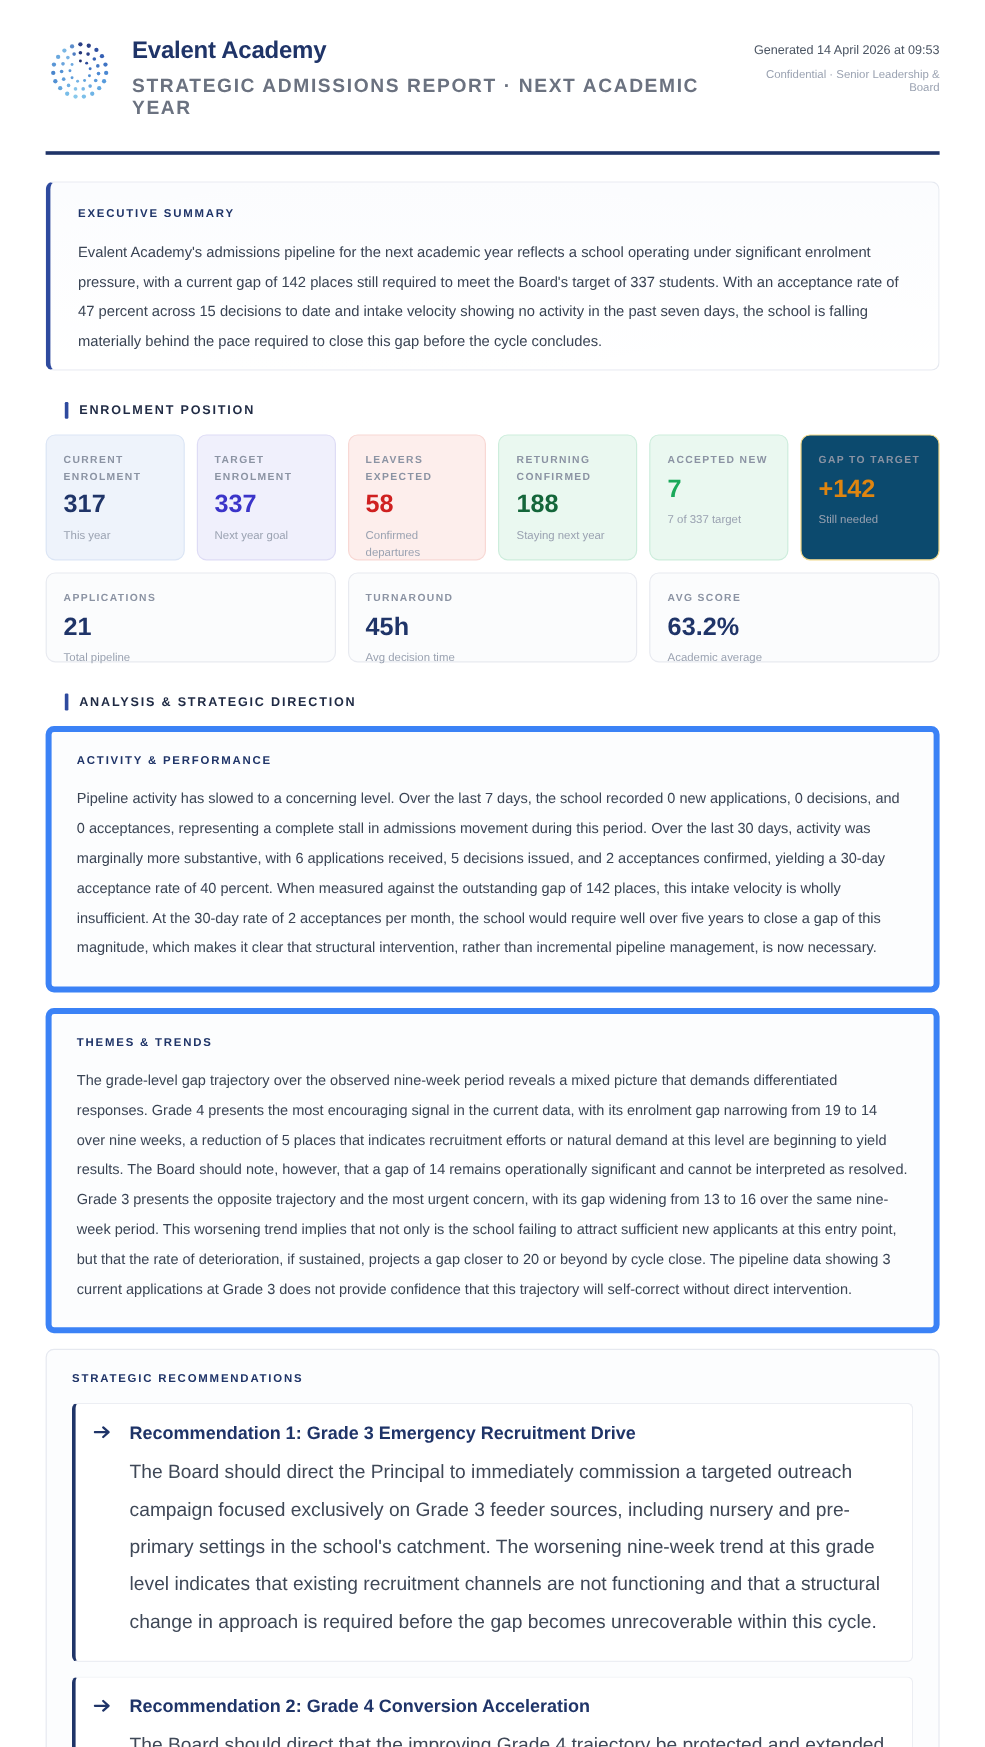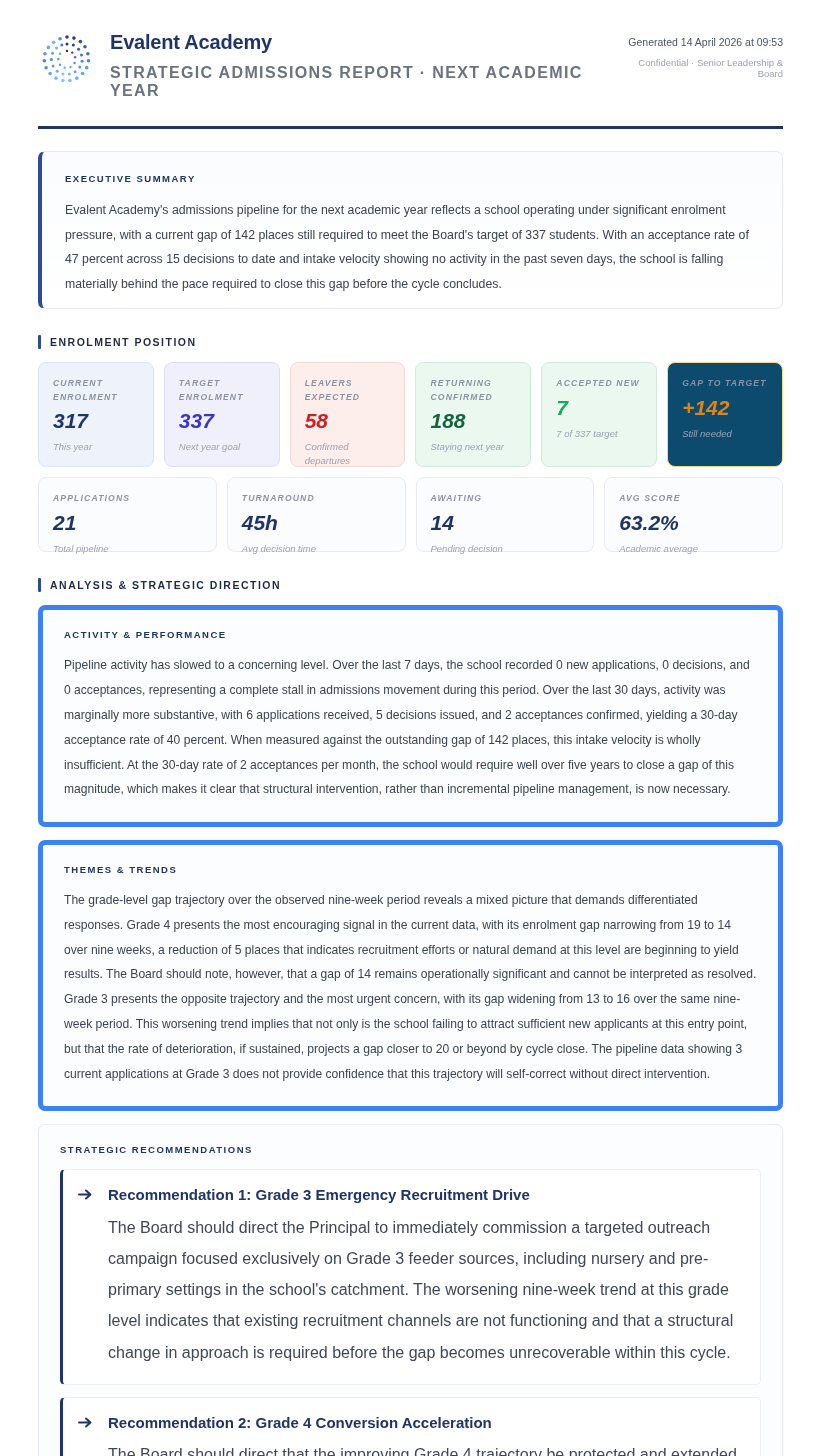--- a/index.html
+++ b/index.html
@@ -42,36 +42,35 @@
   .eyebrow {
     font-size: 9.5px; font-weight: bold; letter-spacing: 1.5px;
     color: #1f3468; text-transform: uppercase;
   }
   .exec-body {
     margin-top: 14px;
     font-size: 12.3px; line-height: 2.0; color: #3a4454;
   }
 
   
-  .section-head { display: flex; align-items: center; gap: 9px; margin: 26px 0 13px 0; }
+  .section-head { display: flex; align-items: center; gap: 9px; margin: 26px 0 13px 16px; }
   .section-bar { width: 3px; height: 14px; background: #2e4a9e; border-radius: 1px; }
   .section-title {
     font-size: 10.5px; font-weight: bold; letter-spacing: 1.5px;
     color: #1f2a44; text-transform: uppercase;
   }
 
   
   .metric-row { display: flex; gap: 10px; }
   .metric-row + .metric-row { margin-top: 10px; }
   .mcard {
     flex: 1 1 0; min-width: 0;
     border-radius: 8px; border: 1px solid #e6e9f0;
     background: #fbfcfd;
     padding: 14px 13px 14px 14px;
-    font-style: italic;
   }
   .mcard.tall { height: 105px; }
   .mcard.short { height: 75px; }
   .m-label {
     font-size: 8.6px; font-weight: bold; letter-spacing: 1.15px;
     color: #8b93a3; text-transform: uppercase; line-height: 1.55;
   }
   .m-value { font-size: 21px; font-weight: bold; margin-top: 6px; line-height: 1.05; color: #1f3468; }
   .m-note { font-size: 9.5px; color: #9aa2b1; margin-top: 8px; line-height: 1.5; }
 
@@ -230,25 +229,20 @@
         <div class="m-label">Applications</div>
         <div class="m-value v-navy">21</div>
         <div class="m-note">Total pipeline</div>
       </div>
       <div class="mcard short c-plain">
         <div class="m-label">Turnaround</div>
         <div class="m-value v-navy">45h</div>
         <div class="m-note">Avg decision time</div>
       </div>
       <div class="mcard short c-plain">
-        <div class="m-label">Awaiting</div>
-        <div class="m-value v-navy">14</div>
-        <div class="m-note">Pending decision</div>
-      </div>
-      <div class="mcard short c-plain">
         <div class="m-label">Avg Score</div>
         <div class="m-value v-navy">63.2%</div>
         <div class="m-note">Academic average</div>
       </div>
     </div>
 
   <div class="section-head">
     <span class="section-bar"></span>
     <span class="section-title">Analysis &amp; Strategic Direction</span>
   </div>

